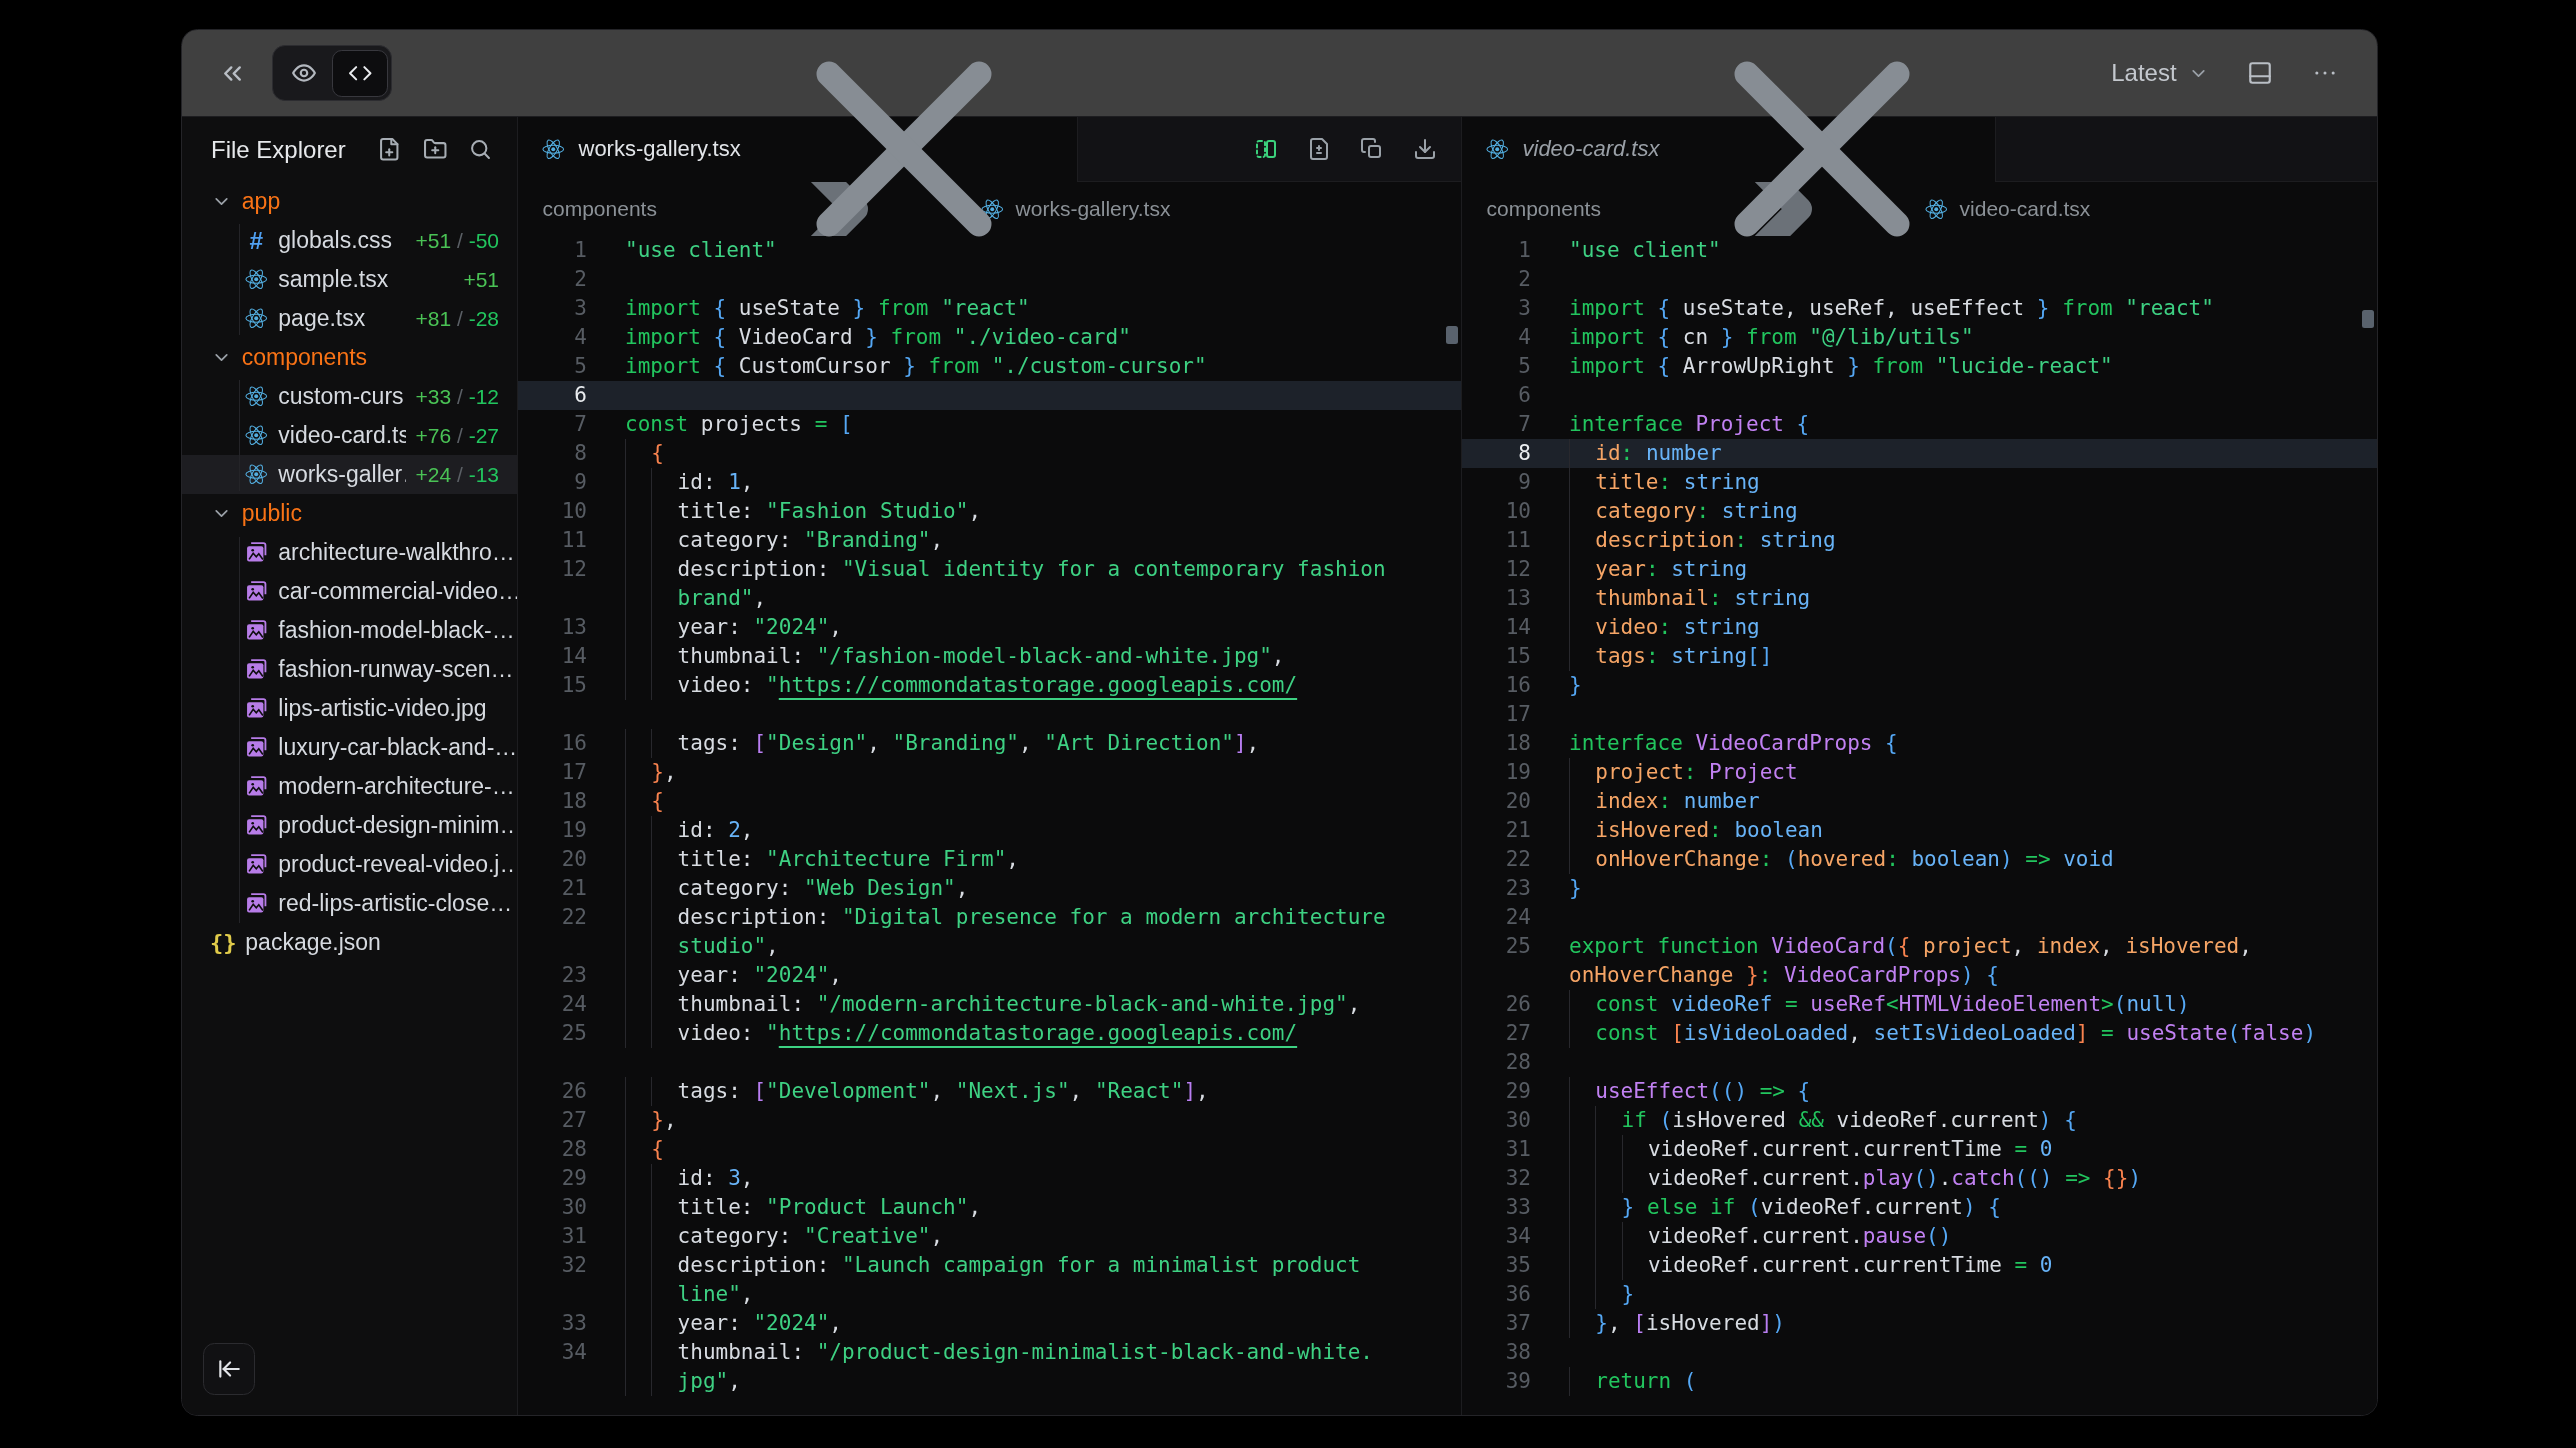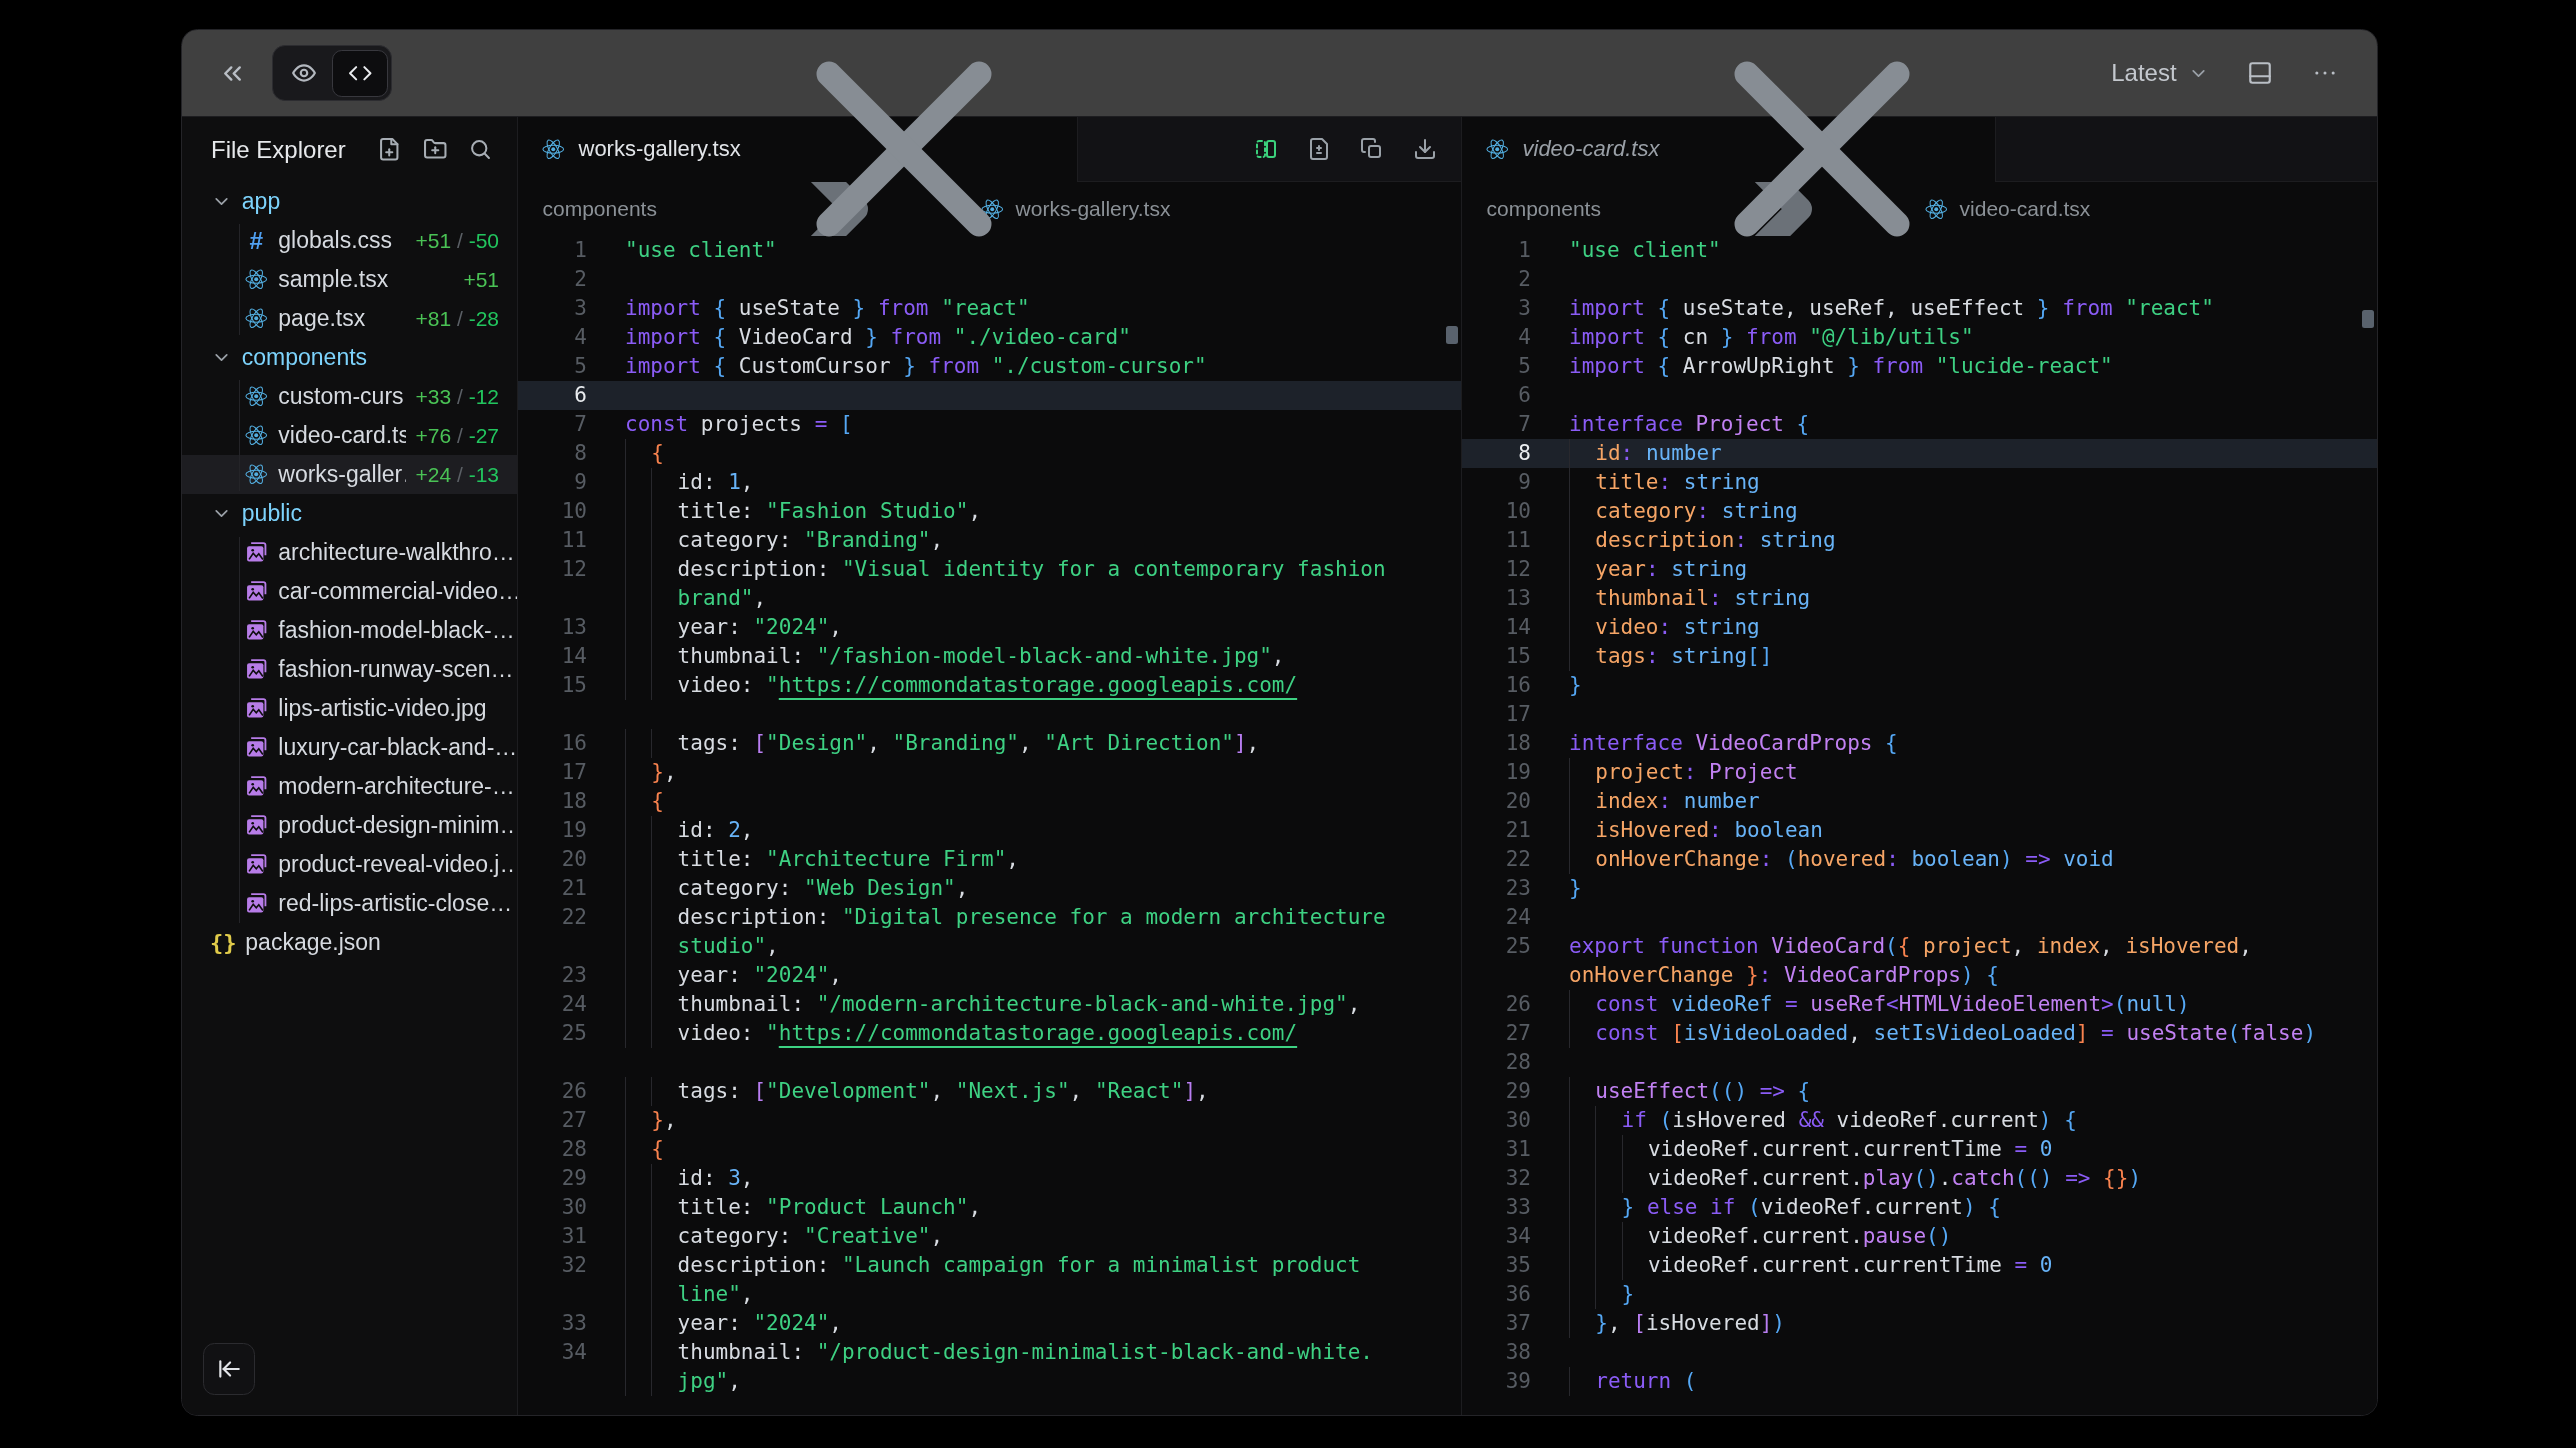--- a/index.html
+++ b/index.html
@@ -35,21 +35,21 @@
   .sb-head { height:65px; display:flex; align-items:center; padding:0 24.5px 0 29px; }
   .sb-title { flex:1; font-size:24px; color:#e6e8eb; }
   .sb-icons { display:flex; gap:21px; color:#a7adb4; }
   .sb-icons .ico svg { width:24.5px; height:24.5px; }
   .tree { position:relative; font-size:23px; color:#d6dae0; }
   .trow { height:39px; display:flex; align-items:center; gap:9.8px; cursor:pointer; }
   .trow.d0 { padding-left:29px; }
   .trow.d1 { padding-left:62px; }
   .trow.selected { background:#1d1d21; }
   .trow .t-label { flex:1; white-space:nowrap; overflow:hidden; }
-  .trow.folder .t-label { color:#7dd3fc; }
+  .trow.folder .t-label { color:#f97316; }
   .t-ico { display:flex; align-items:center; justify-content:center; width:24.5px; flex-shrink:0; }
   .t-ico svg { width:24.5px; height:24.5px; }
   .t-ico.chev { color:#9aa0a7; width:21px; } .t-ico.chev svg { width:19.6px; height:19.6px; }
   .t-ico.react { color:#53aee0; }
   .t-ico.csshash { color:#4f9ff0; font-weight:bold; font-size:24.5px; }
   .t-ico.img { color:#b77ce8; }
   .t-ico.braces { color:#e0cb4a; font-family:"DejaVu Sans Mono",monospace; font-weight:bold; font-size:22px; }
   .t-badge { padding-right:18px; font-size:21px; white-space:nowrap; }
   .t-badge .add { color:#4ac255; } .t-badge .slash { color:#5b6066; } .t-badge .del { color:#22c55e; }
   .tguide { position:absolute; left:57px; width:0.8px; background:#242428; }
@@ -84,21 +84,21 @@
   
   .code { flex:1; overflow:hidden; position:relative; background:#0b0b0c;
     font-family:"DejaVu Sans Mono", monospace; font-size:21px; line-height:29px; }
   .crow { display:flex; height:29px; white-space:pre; }
   .crow .ln { width:69px; flex-shrink:0; text-align:right; color:#575c63; }
   .crow .ct { padding-left:38px; }
   .crow.hl { background:#1d222a; }
   .crow.hl .ln { color:#e9ecef; }
   .g  { display:inline-block; border-left:0.8px solid #28282d; }
   .pl { color:#d8dce2; }
-  .kw { color:#8b5cf6; }
+  .kw { color:#22c55e; }
   .str,.lnk { color:#3ed183; }
   .lnk { text-decoration:underline; text-underline-offset:5.7px; }
   .pb { color:#55a8f5; }
   .po { color:#f9834f; }
   .pp { color:#b97ef2; }
   .fn { color:#c181f2; }
   .vb { color:#68b3f7; }
   .pr { color:#f6a566; }
   .sb-thumb { position:absolute; right:3.3px; width:11.4px; height:18px; background:#59626d;
     border-radius:2.5px; }

